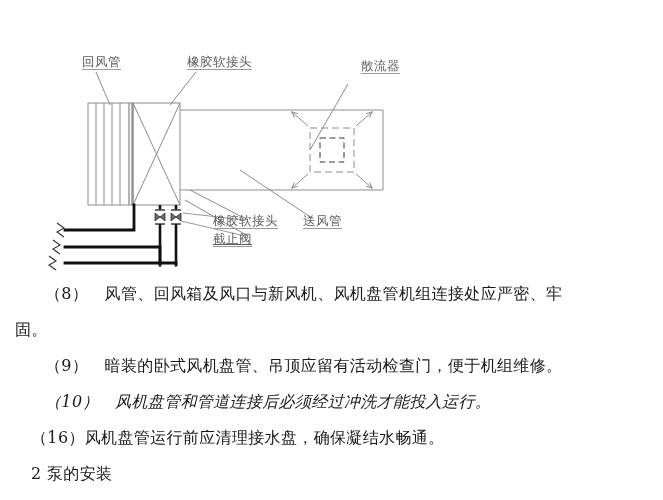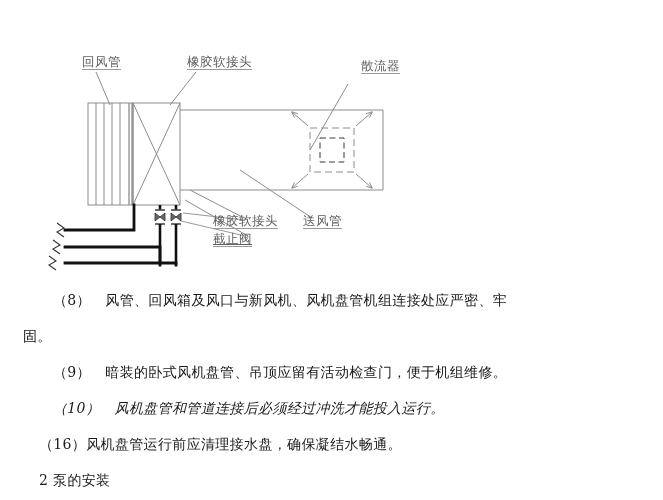--- a/index.html
+++ b/index.html
@@ -33,22 +33,22 @@
   #lbl-return{left:82px;top:5px;}
   #lbl-fcu{left:187px;top:5px;}
   #lbl-diffuser{left:332px;top:9px;margin-left:29px;}
   #lbl-rubber{left:213px;top:164px;}
   #lbl-valve{left:213px;top:182px;text-decoration:underline;}
   #lbl-supply{left:303px;top:164px;}
 
   
   .body-text{position:absolute;left:0;top:278px;width:663px;}
   .para{
-    font-size:14px;line-height:1.5;letter-spacing:0.35px;
-    margin:12px;padding:0 16px 0 11px;text-align:justify;
+    font-size:16px;line-height:1.5;letter-spacing:0.35px;
+    margin:4px;padding:0 16px 0 11px;text-align:justify;
     font-family:"DejaVu Serif","Liberation Serif",serif;
   }
   .p8{position:absolute;top:0;left:0;right:0;text-indent:30px;}
   .p9{position:absolute;top:72px;left:0;right:0;text-indent:30px;}
   .p10{position:absolute;top:107px;left:0;right:0;text-indent:30px;}
   .p11{position:absolute;top:142px;left:0;right:0;text-indent:30px;}
   .p12{position:absolute;top:177px;left:0;right:0;text-indent:16px;}
 </style>
 </head>
 <body>

